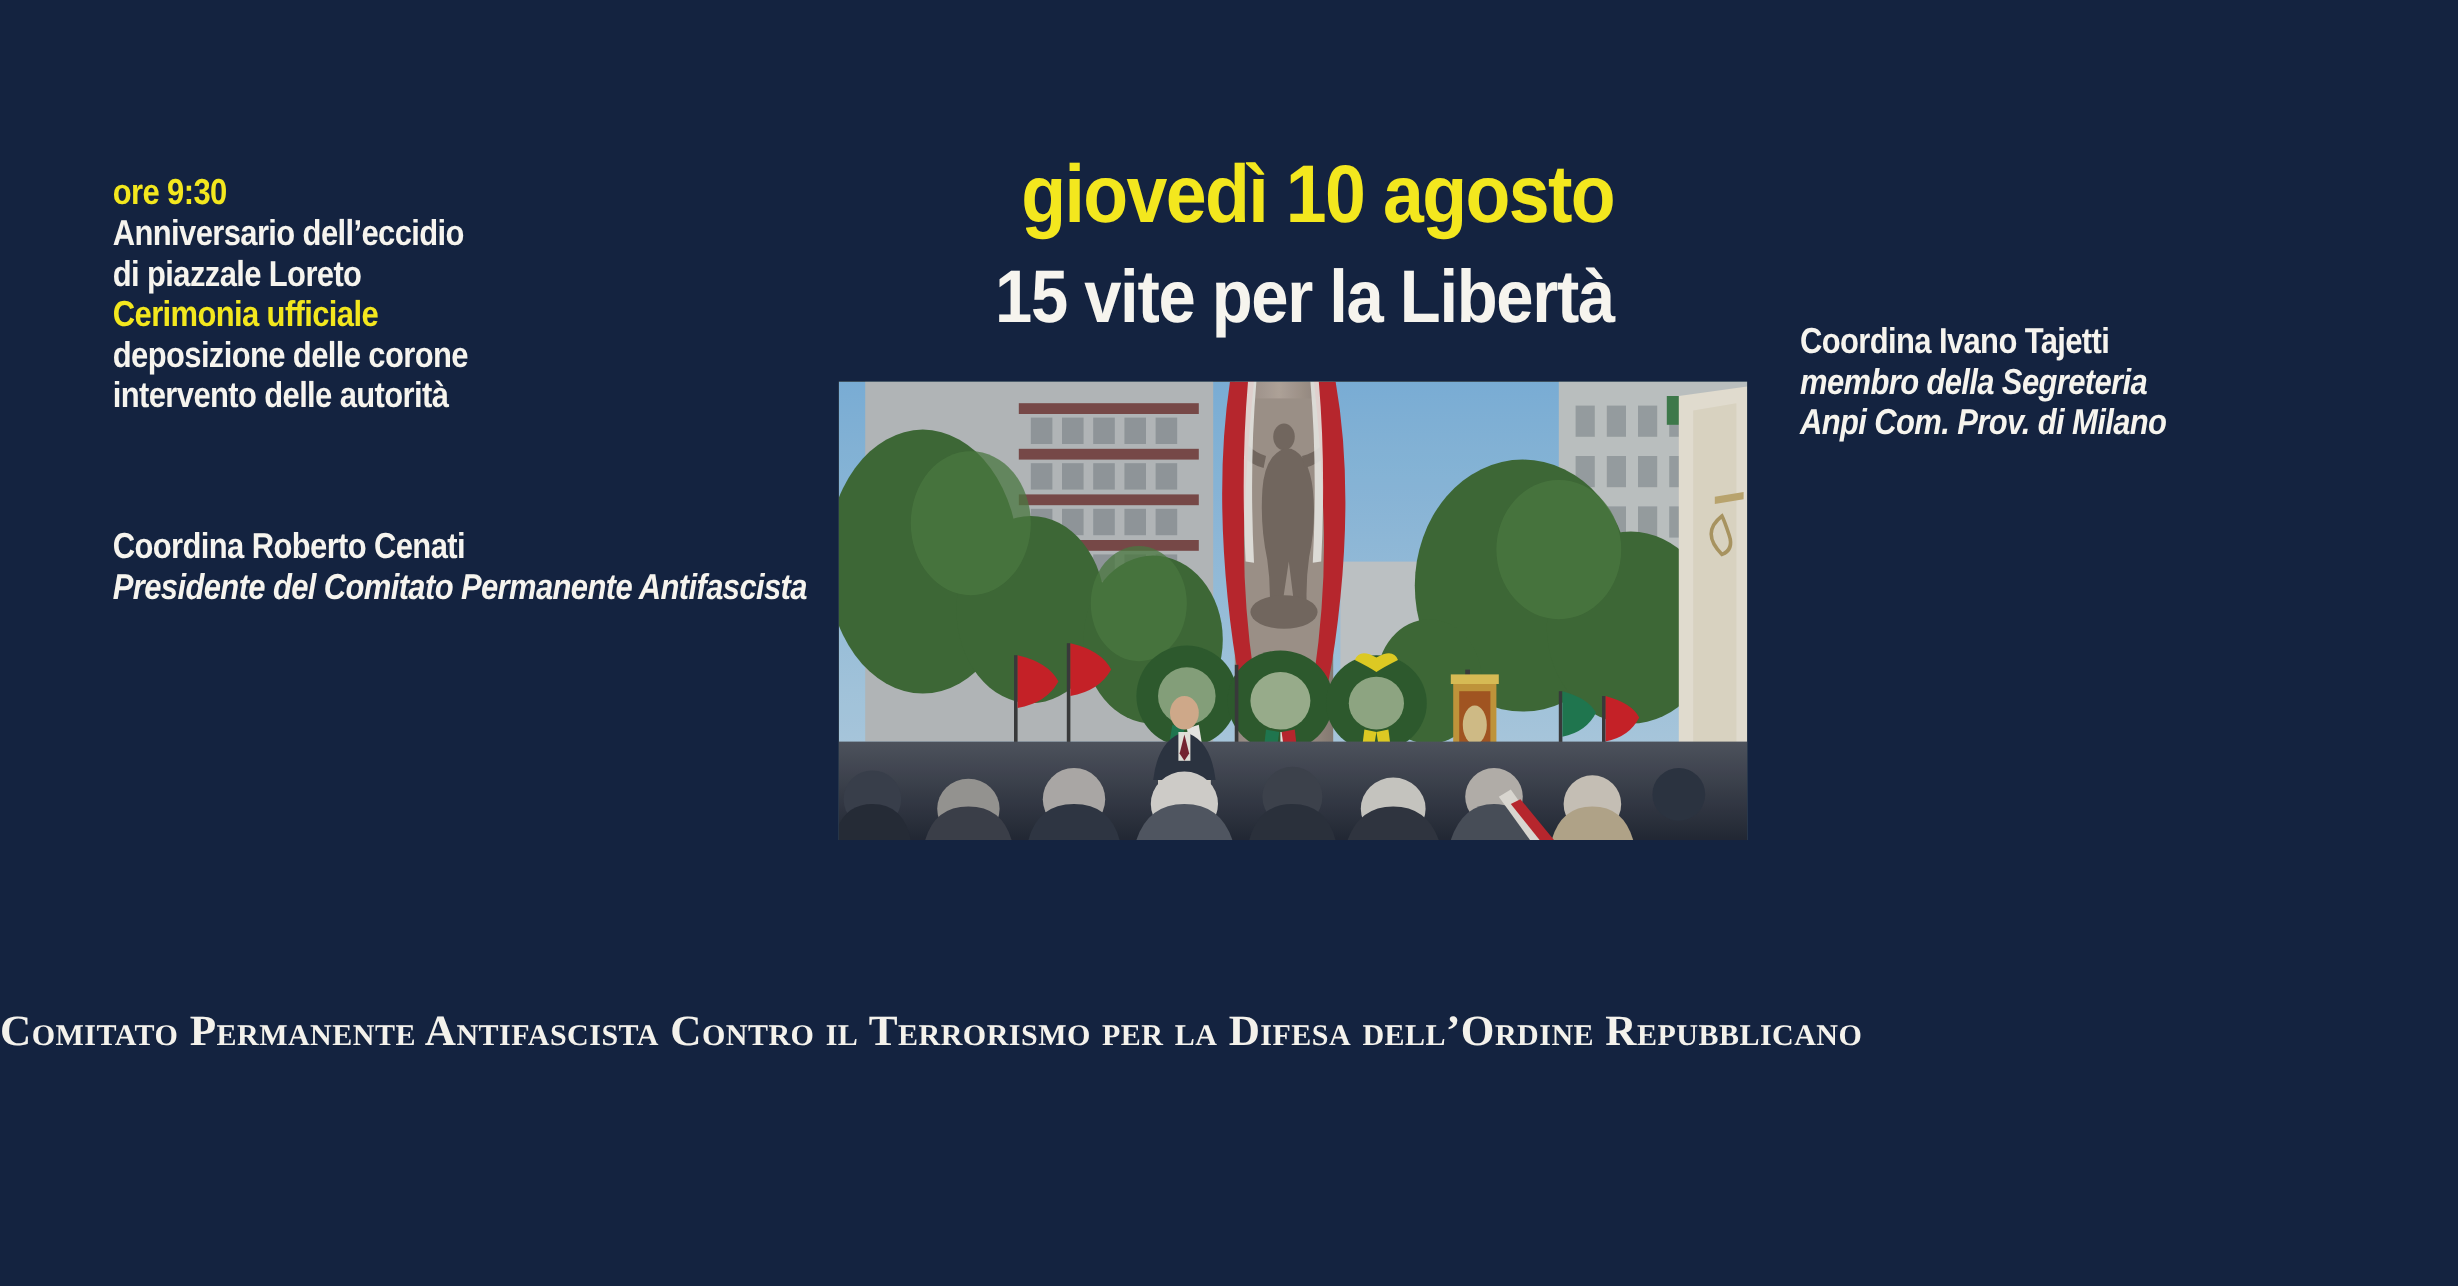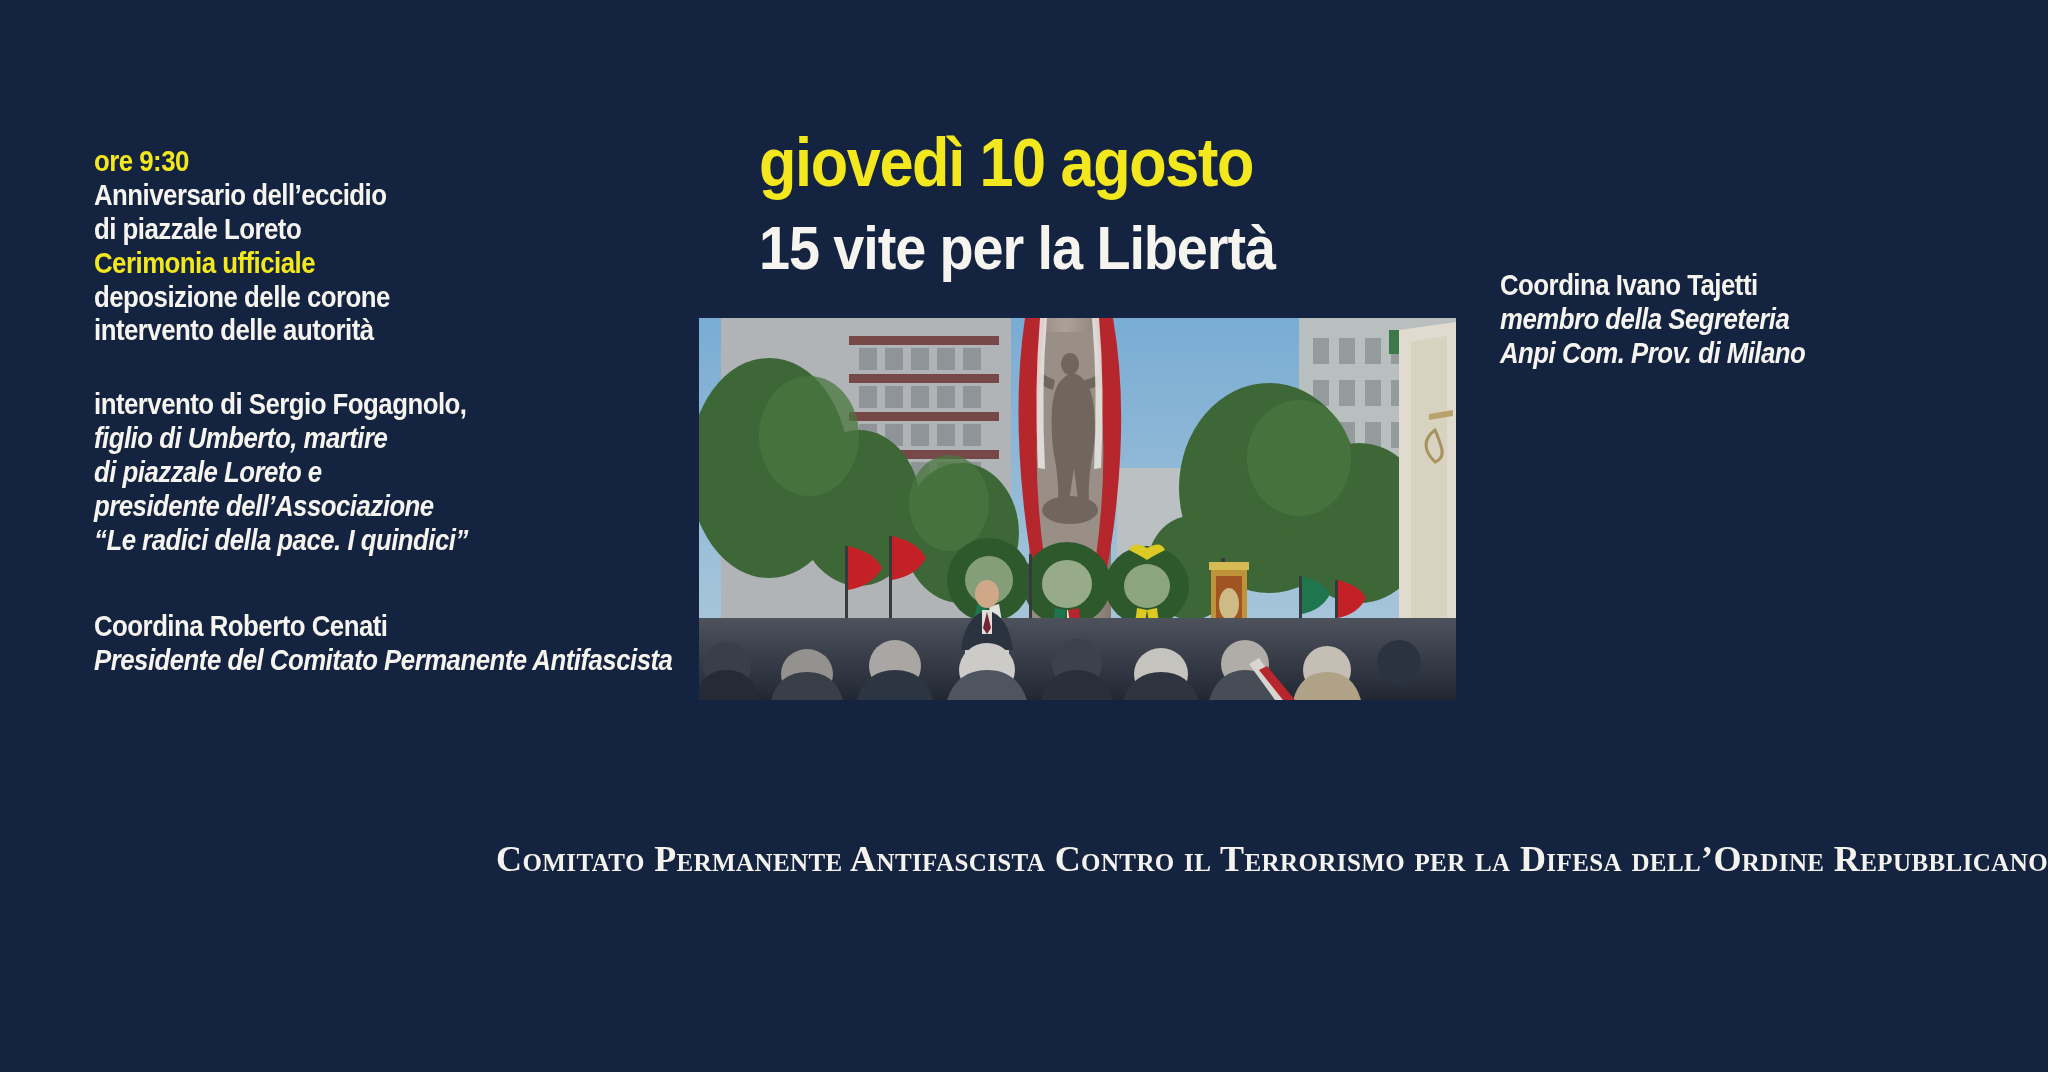--- a/index.html
+++ b/index.html
@@ -39,24 +39,24 @@
     top:144px;
     width:620px;
   }
   #left-column .blk{margin-bottom:0;}
   .gap-a{height:40px;}
   .gap-b{height:52px;}
 
   
   #center-column{
     position:absolute;
-    left:724px;
+    left:680px;
     top:128px;
     width:700px;
-    text-align:left;
+    text-align:right;
   }
   .title-main{
     font-family:"Liberation Sans", sans-serif;
     font-weight:bold;
     color:#F3E71E;
     font-size:68px;
     line-height:1.02;
     letter-spacing:-1.5px;
     transform:scaleX(0.90);
     white-space:pre;
@@ -92,21 +92,21 @@
     top:148px;
     width:520px;
   }
 
   
   #footer-line{
     position:absolute;
     left:0;
     top:838px;
     width:2048px;
-    text-align:right;
+    text-align:left;
   }
   #footer-line .foot{
     display:inline-block;
     font-family:"Liberation Serif", serif;
     font-weight:bold;
     font-variant:small-caps;
     color:#F4F2EC;
     font-size:36px;
     letter-spacing:0.4px;
     white-space:pre;
@@ -123,27 +123,20 @@
       <div class="ln yellow">ore 9:30</div>
       <div class="ln">Anniversario dell’eccidio</div>
       <div class="ln">di piazzale Loreto</div>
       <div class="ln yellow">Cerimonia ufficiale</div>
       <div class="ln">deposizione delle corone</div>
       <div class="ln">intervento delle autorità</div>
     </div>
 
     <div class="gap-a"></div>
 
-    <div class="blk">
-      <div class="ln">intervento di Sergio Fogagnolo,</div>
-      <div class="ln ital">figlio di Umberto, martire</div>
-      <div class="ln ital">di piazzale Loreto e</div>
-      <div class="ln ital">presidente dell’Associazione</div>
-      <div class="ln ital">“Le radici della pace. I quindici”</div>
-    </div>
 
     <div class="gap-b"></div>
 
     <div class="blk">
       <div class="ln">Coordina Roberto Cenati</div>
       <div class="ln ital">Presidente del Comitato Permanente Antifascista</div>
     </div>
 
   </div>
 

